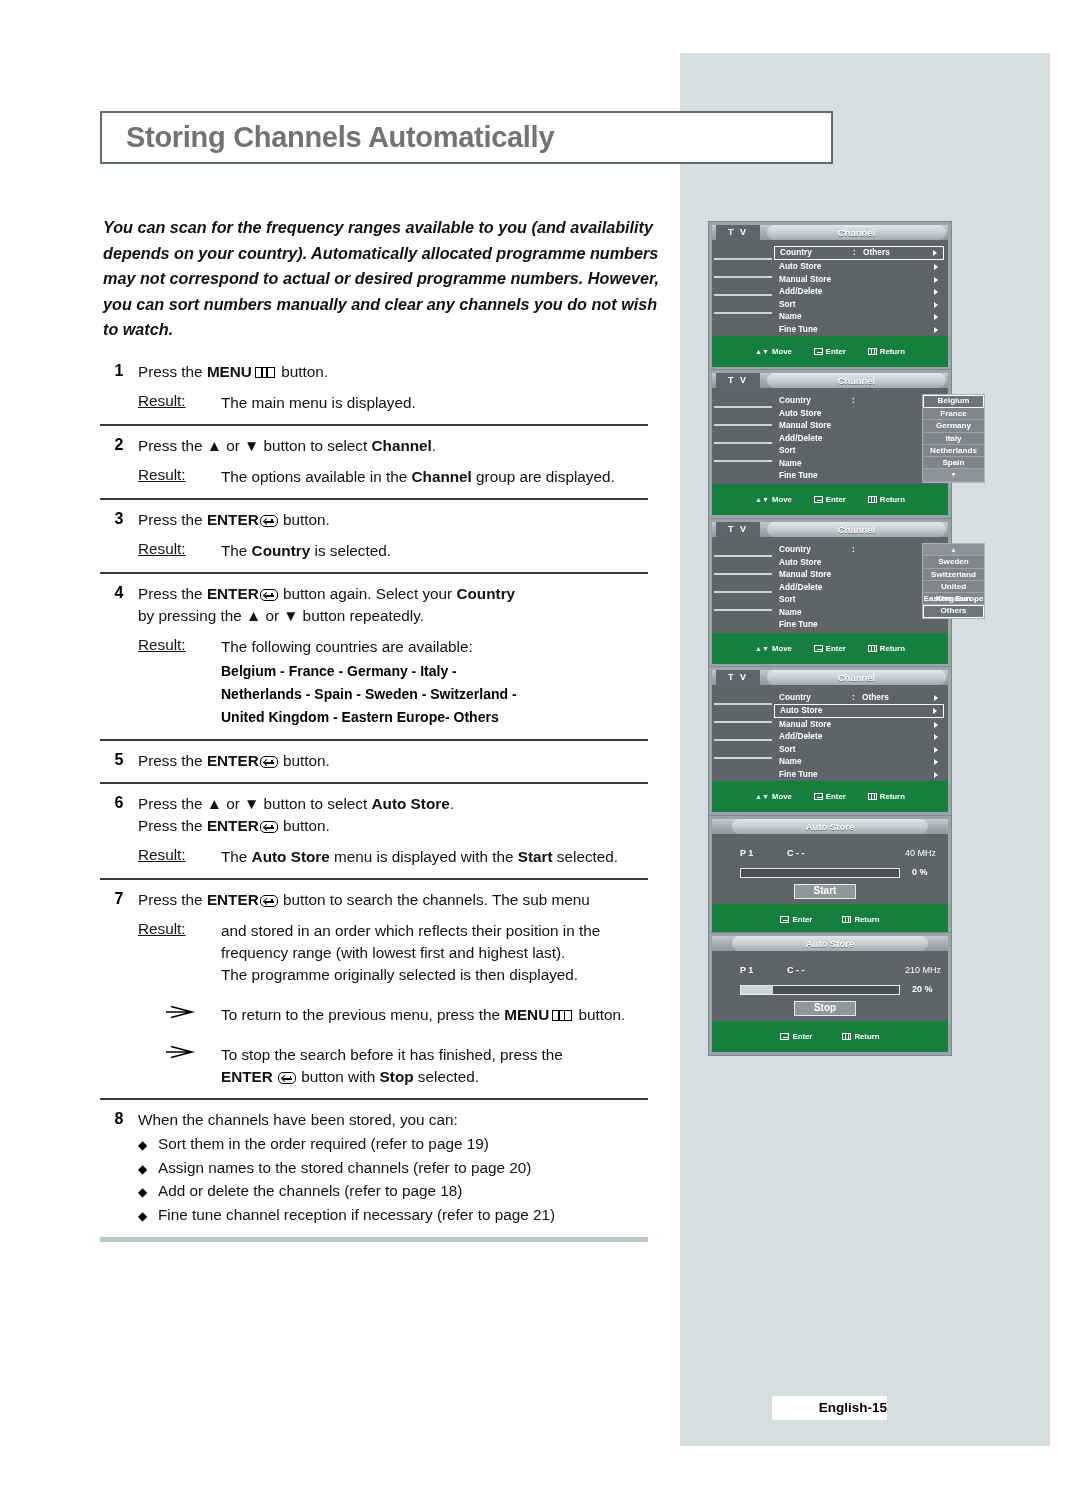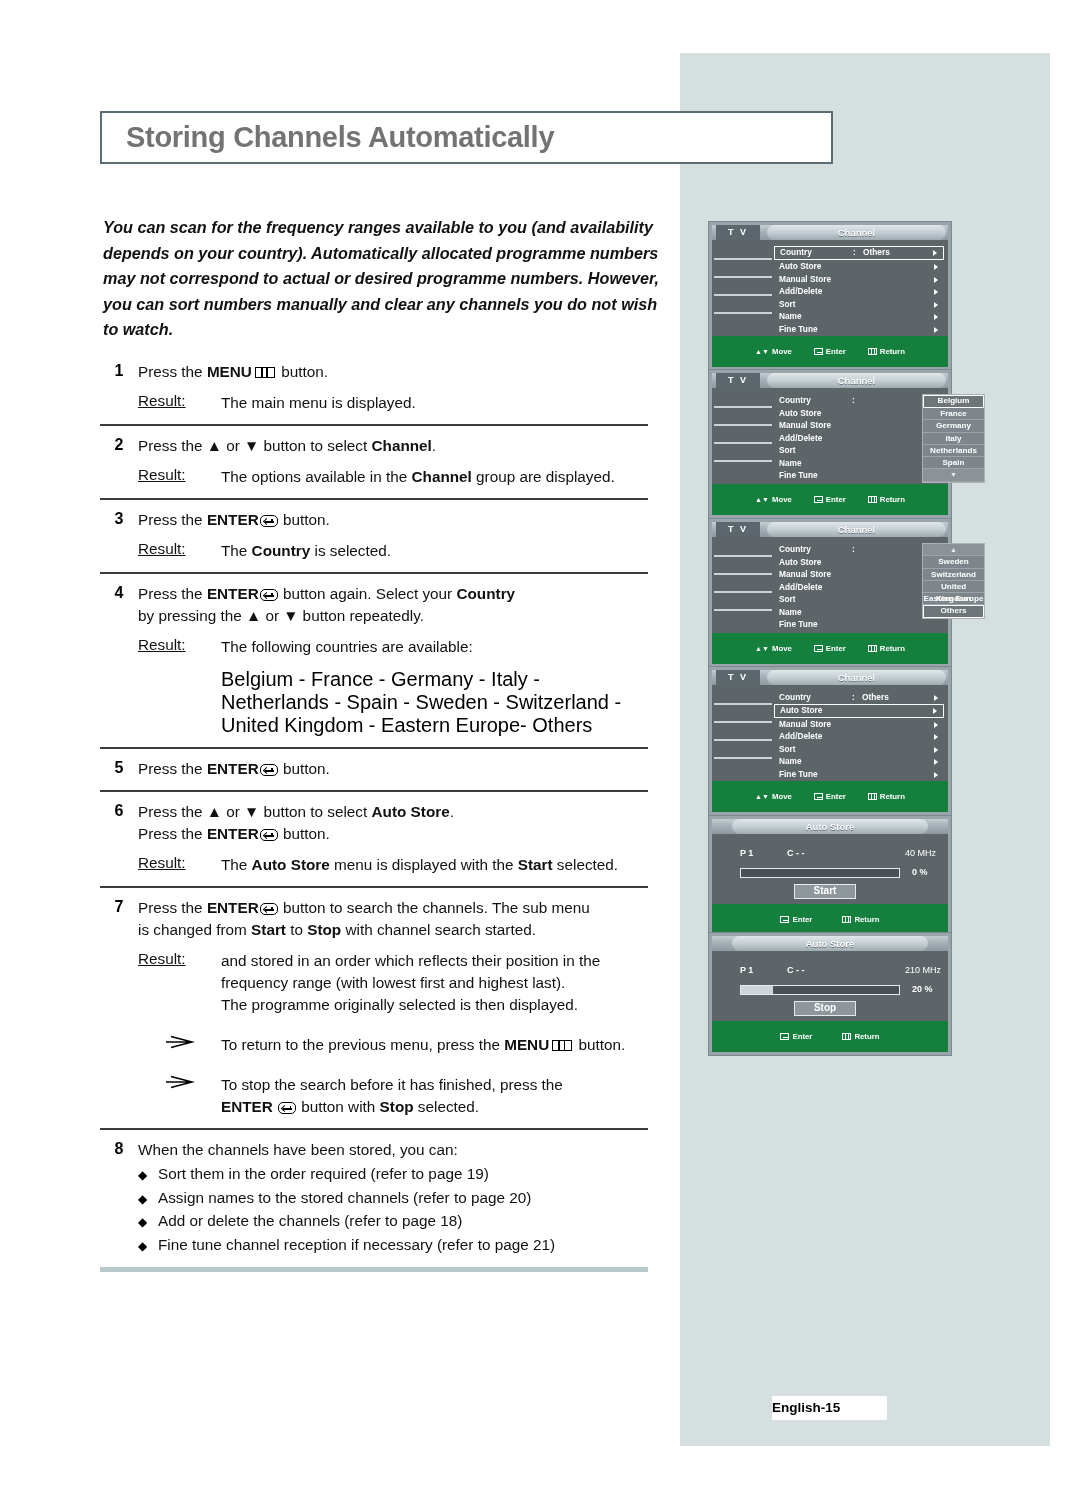--- a/index.html
+++ b/index.html
@@ -97,24 +97,24 @@
     font-size: 15.3px;
     color: #111;
     text-decoration: underline;
   }
   .result-row .rtext {
     font-size: 15.3px;
     line-height: 22px;
     color: #111;
   }
   .countries {
-    font-size: 20px;
-    font-weight: normal;
+    font-size: 14px;
+    font-weight: bold;
     line-height: 23px;
-    margin-top: 10px;
+    margin-top: 2px;
   }
 
   
   .note-row {
     display: flex;
     margin-top: 18px;
     align-items: flex-start;
   }
   .note-row .arrow {
     width: 83px; flex: 0 0 83px;
@@ -339,21 +339,21 @@
 
   
   .pagefoot {
     position: absolute;
     left: 772px; top: 1396px;
     width: 115px; height: 24px;
     background: #ffffff;
     color: #000;
     font-size: 13.5px;
     font-weight: bold;
-    text-align: left;
+    text-align: right;
     line-height: 24px;
   }
 </style>
 </head>
 <body>
 
 <div id="page">
 
   <div class="sidecol"></div>
 
@@ -466,23 +466,20 @@
     </div>
     <div class="hr"></div>
 
     <div class="step">
       <div class="num">7</div>
       <div class="body">
         <div class="line">
           <span>Press the</span>
           <span class="b">ENTER</span><span class="enter-icon"><i class="riser"></i></span>
           <span>button to search the channels. The sub menu</span>
-        </div>
-        <div class="line">
-          <span>is changed from </span><span class="b">Start</span><span> to </span><span class="b">Stop</span><span> with channel search started.</span>
         </div>
         <div class="result-row">
           <div class="rlabel">Result:</div>
           <div>
             <div class="rtext">and stored in an order which reflects their position in the</div>
             <div class="rtext">frequency range (with lowest first and highest last).</div>
             <div class="rtext">The programme originally selected is then displayed.</div>
           </div>
         </div>
 

